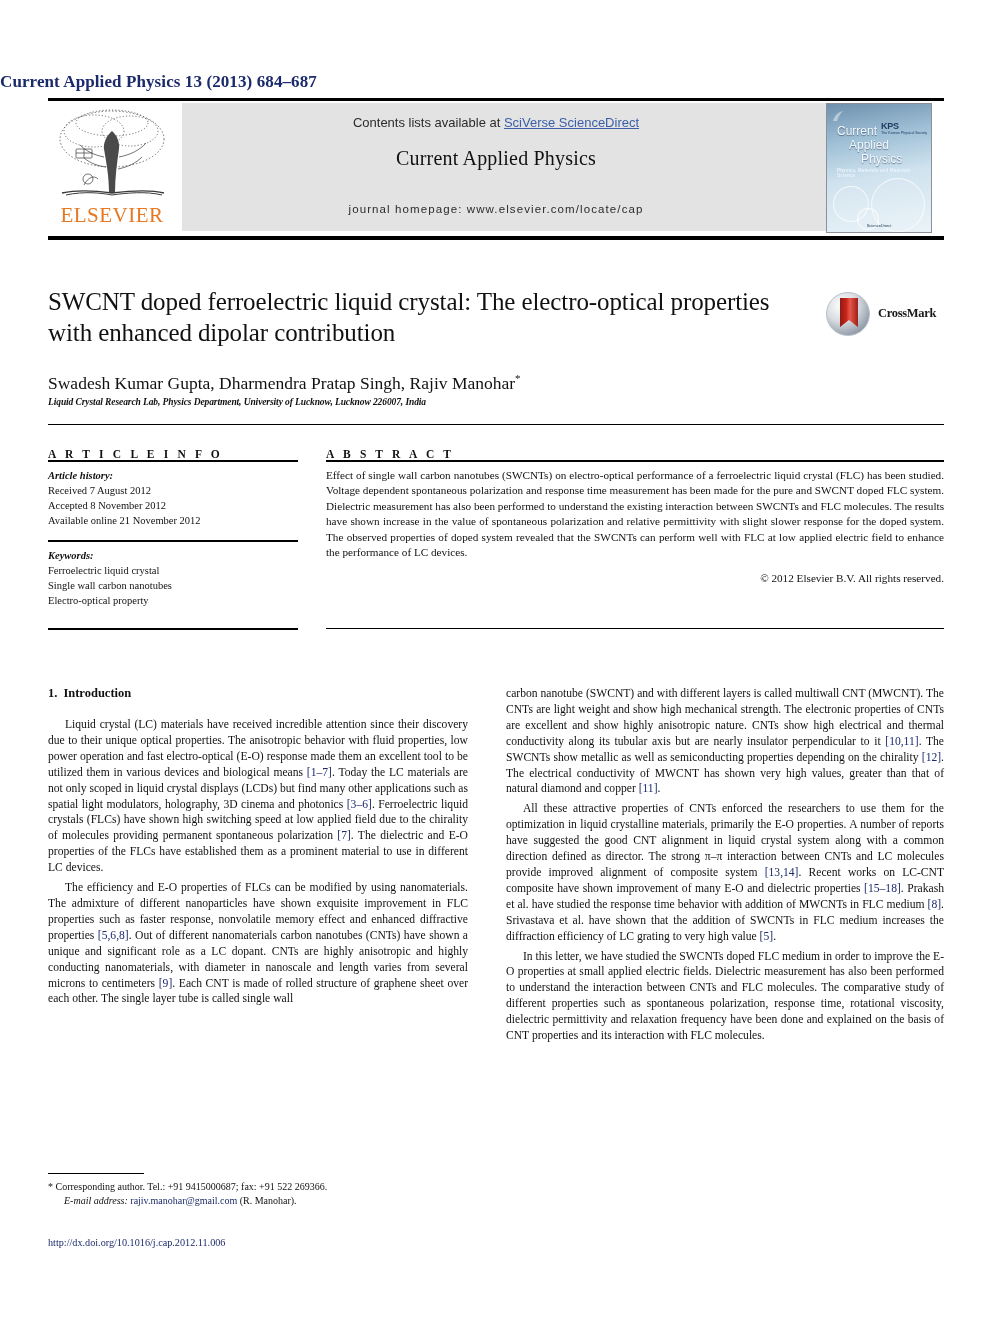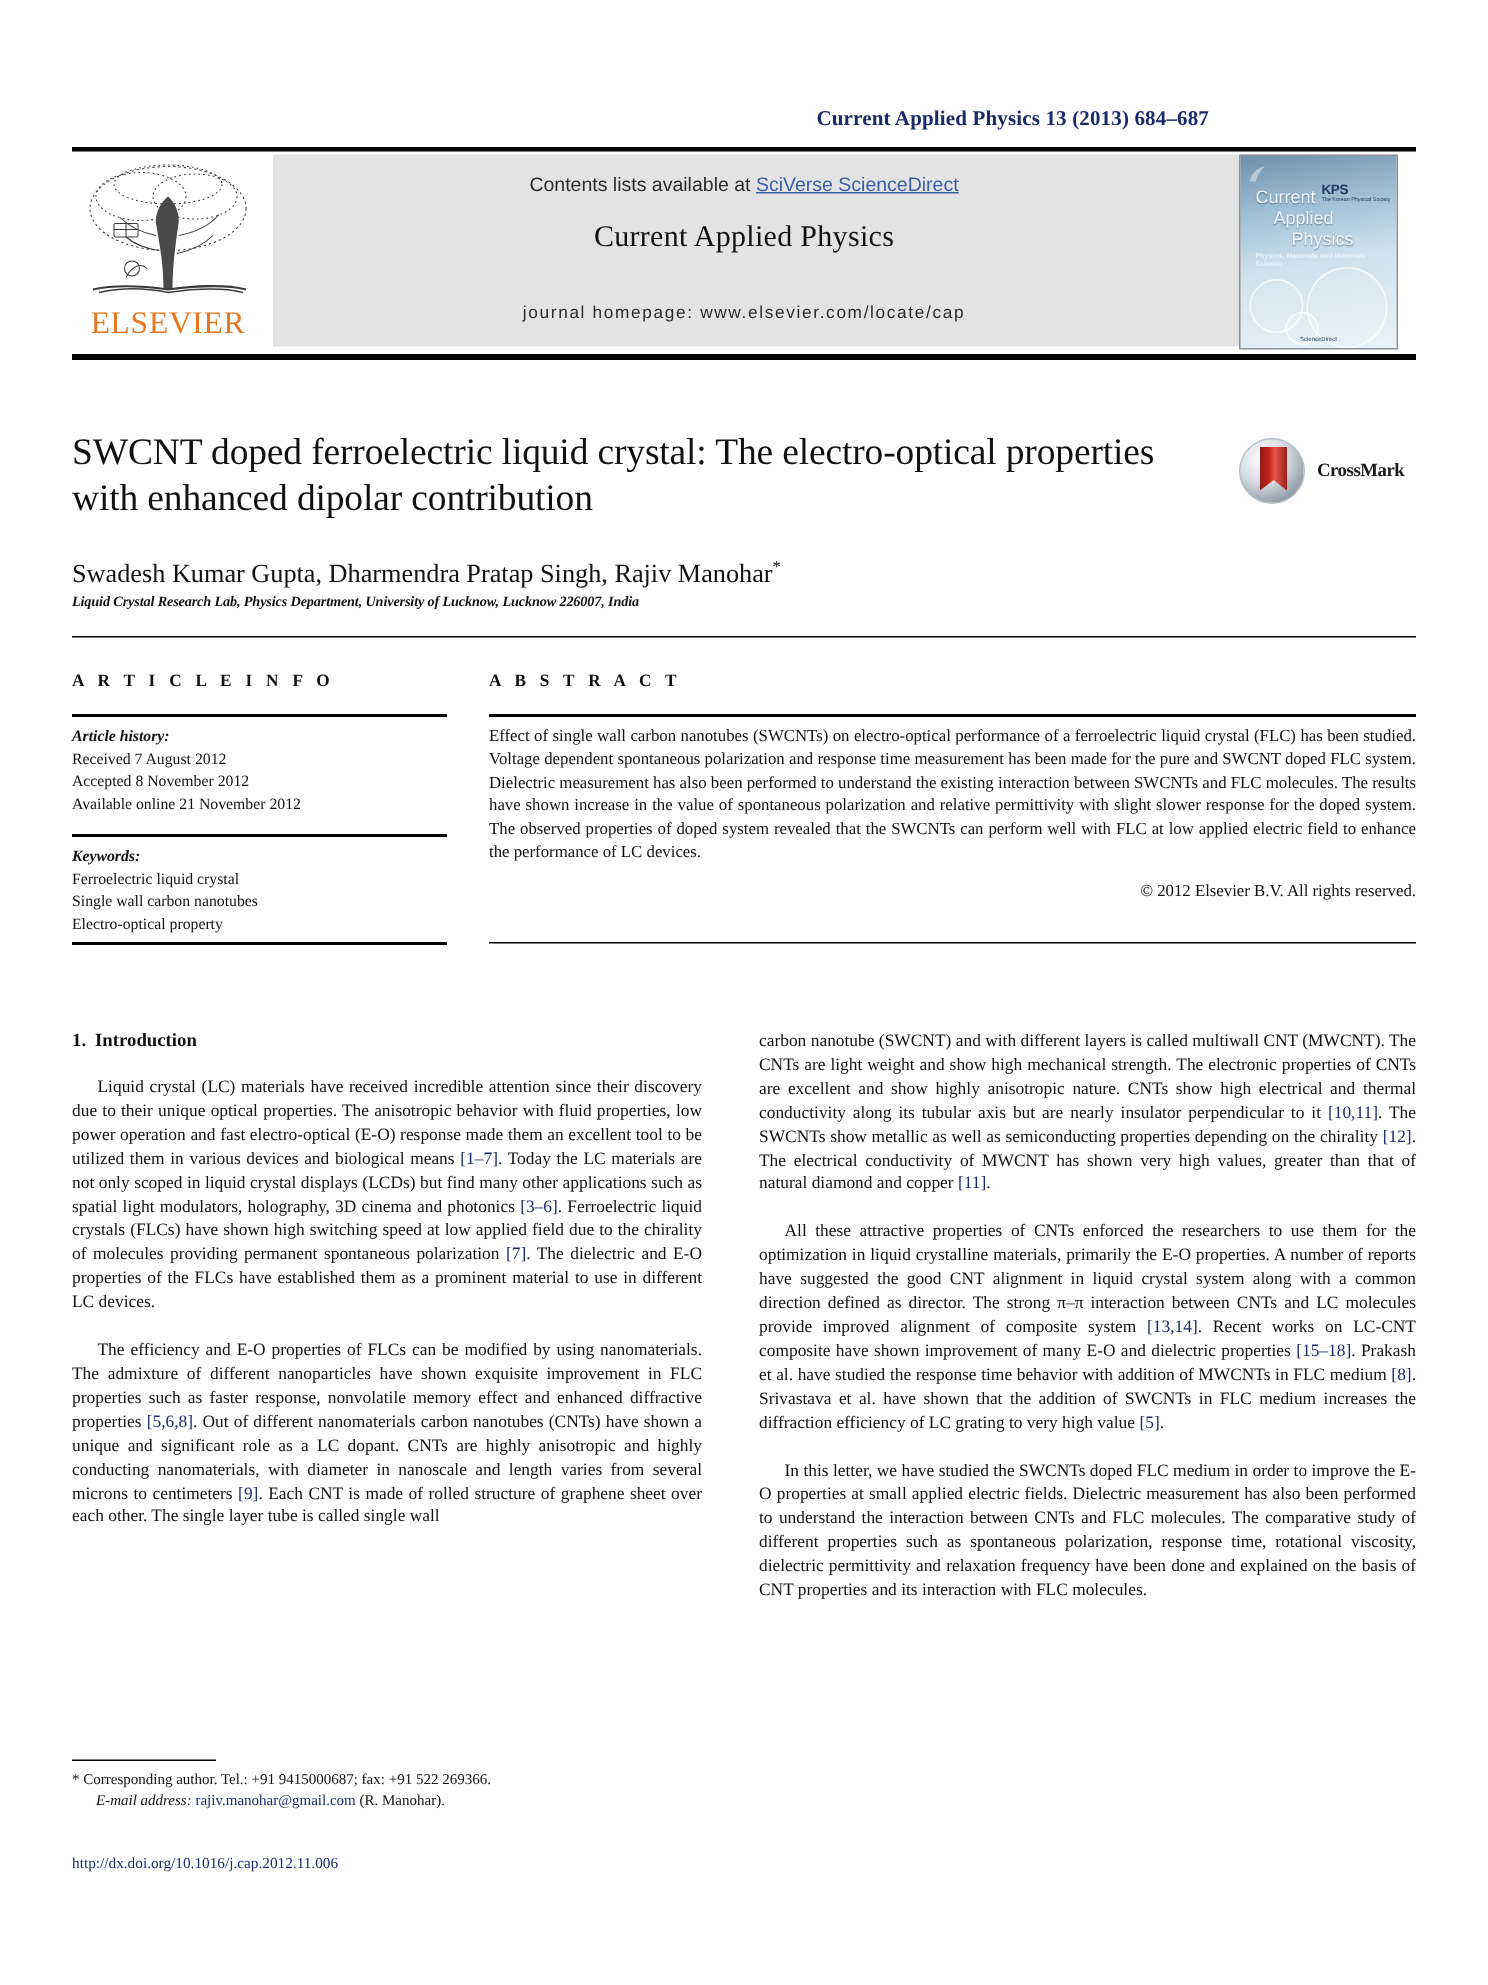--- a/index.html
+++ b/index.html
@@ -20,22 +20,22 @@
     left: 0; top: 0;
     width: 992px;
     height: 1323px;
   }
 
   
   .running-head {
     position: absolute;
     left: 0; top: 72px;
     width: 806px;
-    text-align: right;
-    font-size: 14px;
+    text-align: left;
+    font-size: 17px;
     font-weight: bold;
     color: #1b2a6b;
     letter-spacing: 0.1px;
   }
 
   
   .masthead {
     position: absolute;
     left: 48px; top: 98px;
     width: 896px;
@@ -273,21 +273,21 @@
     position: absolute;
     left: 326px; top: 448px;
     width: 618px;
   }
   .sec-head {
     font-family: "Liberation Serif", serif;
     font-size: 11.5px;
     font-weight: bold;
     letter-spacing: 3.2px;
     color: #111;
-    margin-bottom: 16px;
+    margin-bottom: 0;
   }
   .hr-thick {
     border-top: 2px solid #000;
     margin: 0 0 6px 0;
   }
   .hr-thick2 {
     border-top: 2px solid #000;
     margin: 12px 0 6px 0;
   }
   .hr-thin-bottom {
@@ -354,21 +354,21 @@
   p.bodytext {
     font-family: "Liberation Serif", serif;
     font-size: 11.6px;
     line-height: 15.9px;
     text-align: justify;
     color: #111;
     margin: 0;
     text-indent: 17px;
     hyphens: manual;
   }
-  p.bodytext + p.bodytext { margin-top: 16px; }
+  p.bodytext + p.bodytext { margin-top: 4px; }
   .ref { color: #1b2a6b; }
   a.link { color: #1b2a6b; text-decoration: none; text-align: center; }
 
   
   .foot-rule {
     position: absolute;
     left: 48px; top: 1173px;
     width: 96px;
     border-top: 1px solid #000;
   }

